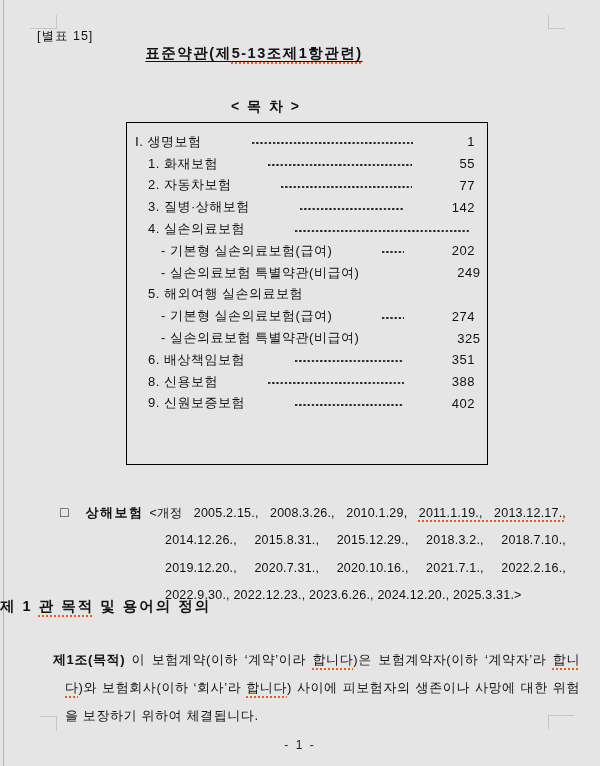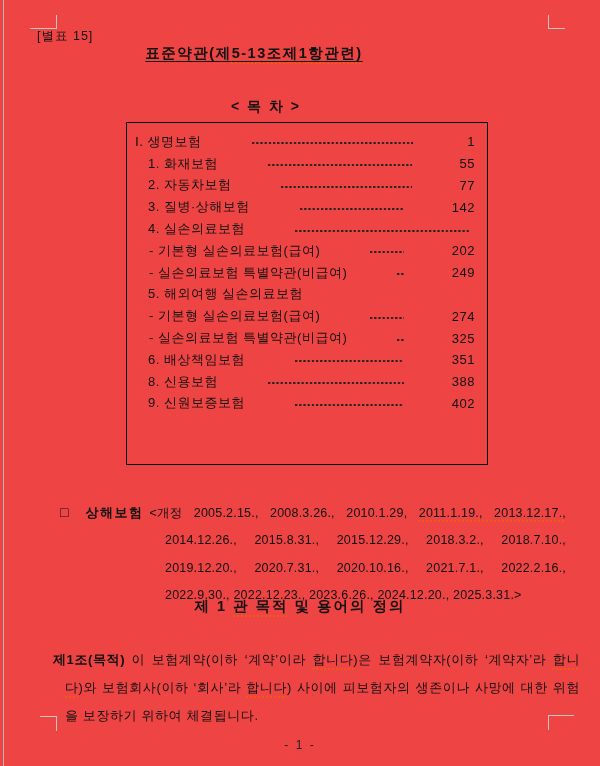--- a/index.html
+++ b/index.html
@@ -1,16 +1,16 @@
 <!DOCTYPE html>
 <html><head>
 <meta charset="utf-8">
 <style>
   html,body{margin:0;padding:0;background:#fff;}
-  .screen{position:relative;width:600px;height:766px;background:#ef4444;overflow:hidden;
+  .screen{position:relative;width:600px;height:766px;background:#e5e5e5;overflow:hidden;
           font-family:"Liberation Sans","DejaVu Sans",sans-serif;color:#111;}
   .win-edge{position:absolute;left:3px;top:0;width:1px;height:766px;background:#b4b4b4;}
   
   .cm{position:absolute;}
   .cm-tl{left:30px;top:15px;width:26px;height:13px;border-right:1px solid #c6c6c6;border-bottom:1px solid #c6c6c6;}
   .cm-tr{left:548px;top:15px;width:16px;height:13px;border-left:1px solid #c6c6c6;border-bottom:1px solid #c6c6c6;}
   .cm-bl{left:40px;top:716px;width:16px;height:14px;border-right:1px solid #c6c6c6;border-top:1px solid #c6c6c6;}
   .cm-br{left:548px;top:715px;width:25px;height:14px;border-left:1px solid #c6c6c6;border-top:1px solid #c6c6c6;}
 
   .annex{position:absolute;left:37px;top:28px;font-size:12.5px;letter-spacing:1px;}
@@ -21,32 +21,32 @@
       text-decoration-thickness:2px;text-underline-offset:4px;}
   .toc-head{position:absolute;left:0;top:98px;width:532px;text-align:center;
             font-size:14px;font-weight:bold;letter-spacing:2px;}
 
   .toc-box{position:absolute;left:126px;top:122px;width:362px;height:343px;
            border:1.5px solid #000;box-sizing:border-box;padding:8px 12px 8px 8px;}
   .toc-row{display:flex;align-items:center;height:21.8px;font-size:13px;letter-spacing:0.5px;gap:42px;}
   .toc-label{white-space:nowrap;}
   .indent-0 .toc-label{margin-left:0;}
   .indent-1 .toc-label{margin-left:13px;}
-  .indent-2 .toc-label{margin-left:14px;}
+  .indent-2 .toc-label{margin-left:26px;}
   .leader{flex:1;height:4px;margin:3px 6px 0 8px;
           background-image:radial-gradient(circle at 1.2px 50%,#222 0.9px,transparent 1.3px);
           background-size:4.2px 4px;background-repeat:repeat-x;background-position:0 50%;}
   .toc-page{white-space:nowrap;text-align:right;min-width:14px;}
 
   .revision{position:absolute;left:165px;top:486px;width:401px;text-align:justify;
             font-size:12.5px;line-height:27.6px;text-indent:-105px;letter-spacing:0.2px;}
   .revision .marker{font-size:14px;font-weight:bold;margin-right:9px;}
   .revision .sec{font-weight:bold;font-size:13px;letter-spacing:1.5px;margin-right:6px;}
 
-  .chapter{position:absolute;left:0;top:597px;width:600px;text-align:center;
+  .chapter{position:absolute;left:0;top:597px;width:600px;text-align:left;
            font-size:14.5px;font-weight:bold;letter-spacing:2px;}
 
   .article{position:absolute;left:37px;top:633px;width:527px;text-align:justify;
            font-size:13px;line-height:28px;letter-spacing:0.6px;padding-left:12px;
            text-indent:-12px;box-sizing:border-box;margin-left:16px;}
   .article .b{font-weight:bold;}
 
   .pageno{position:absolute;left:0;top:738px;width:600px;text-align:center;
           font-size:12px;letter-spacing:2px;color:#222;}
 </style>

